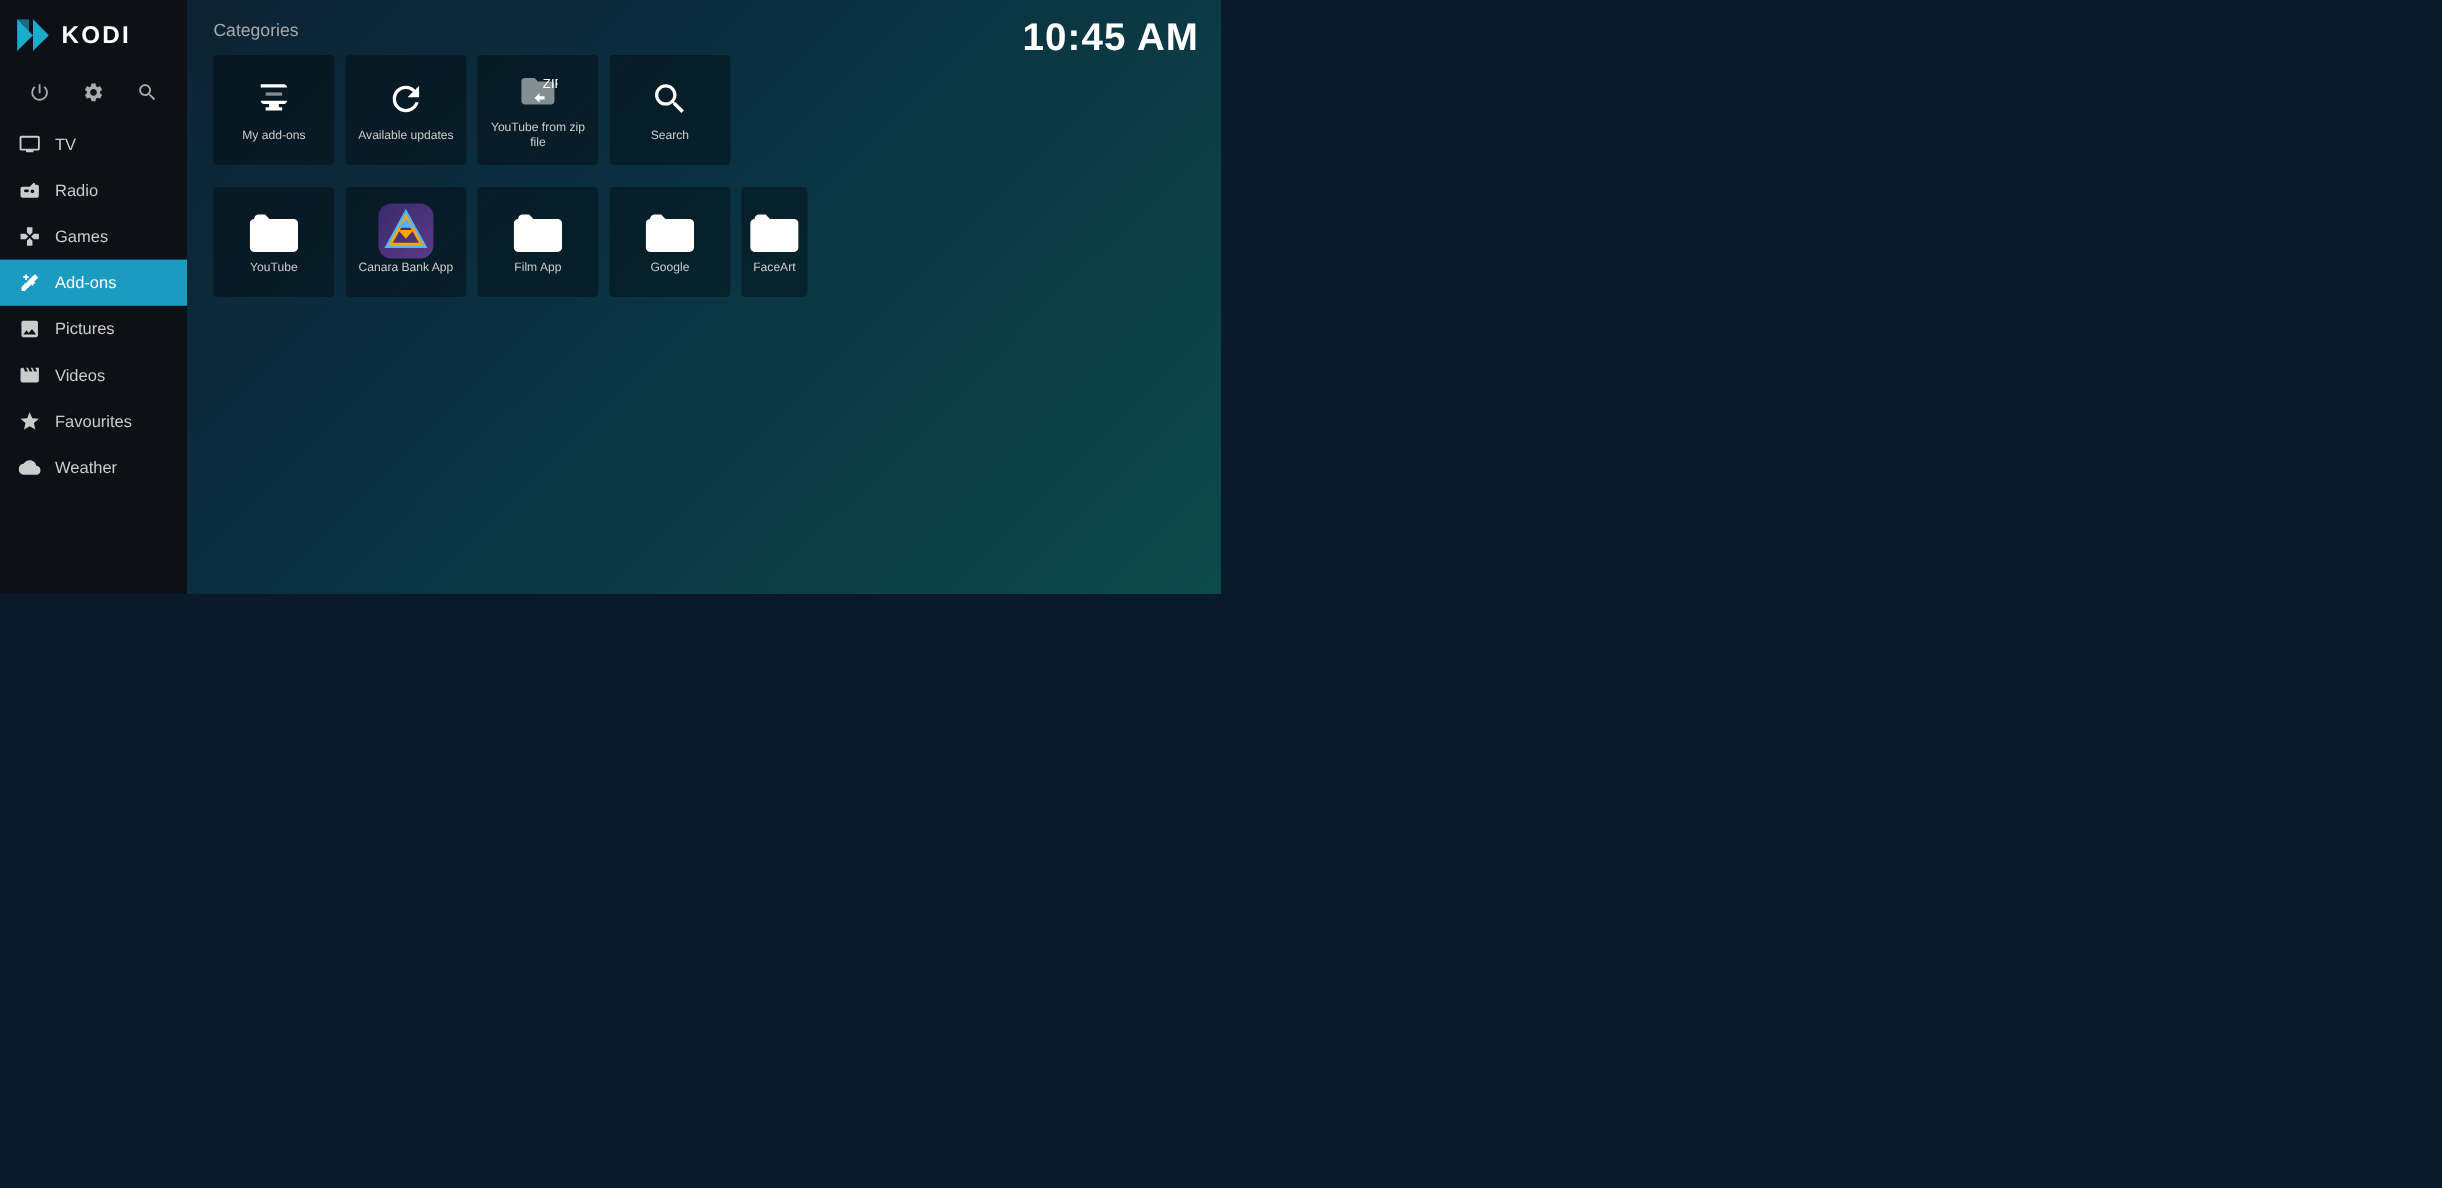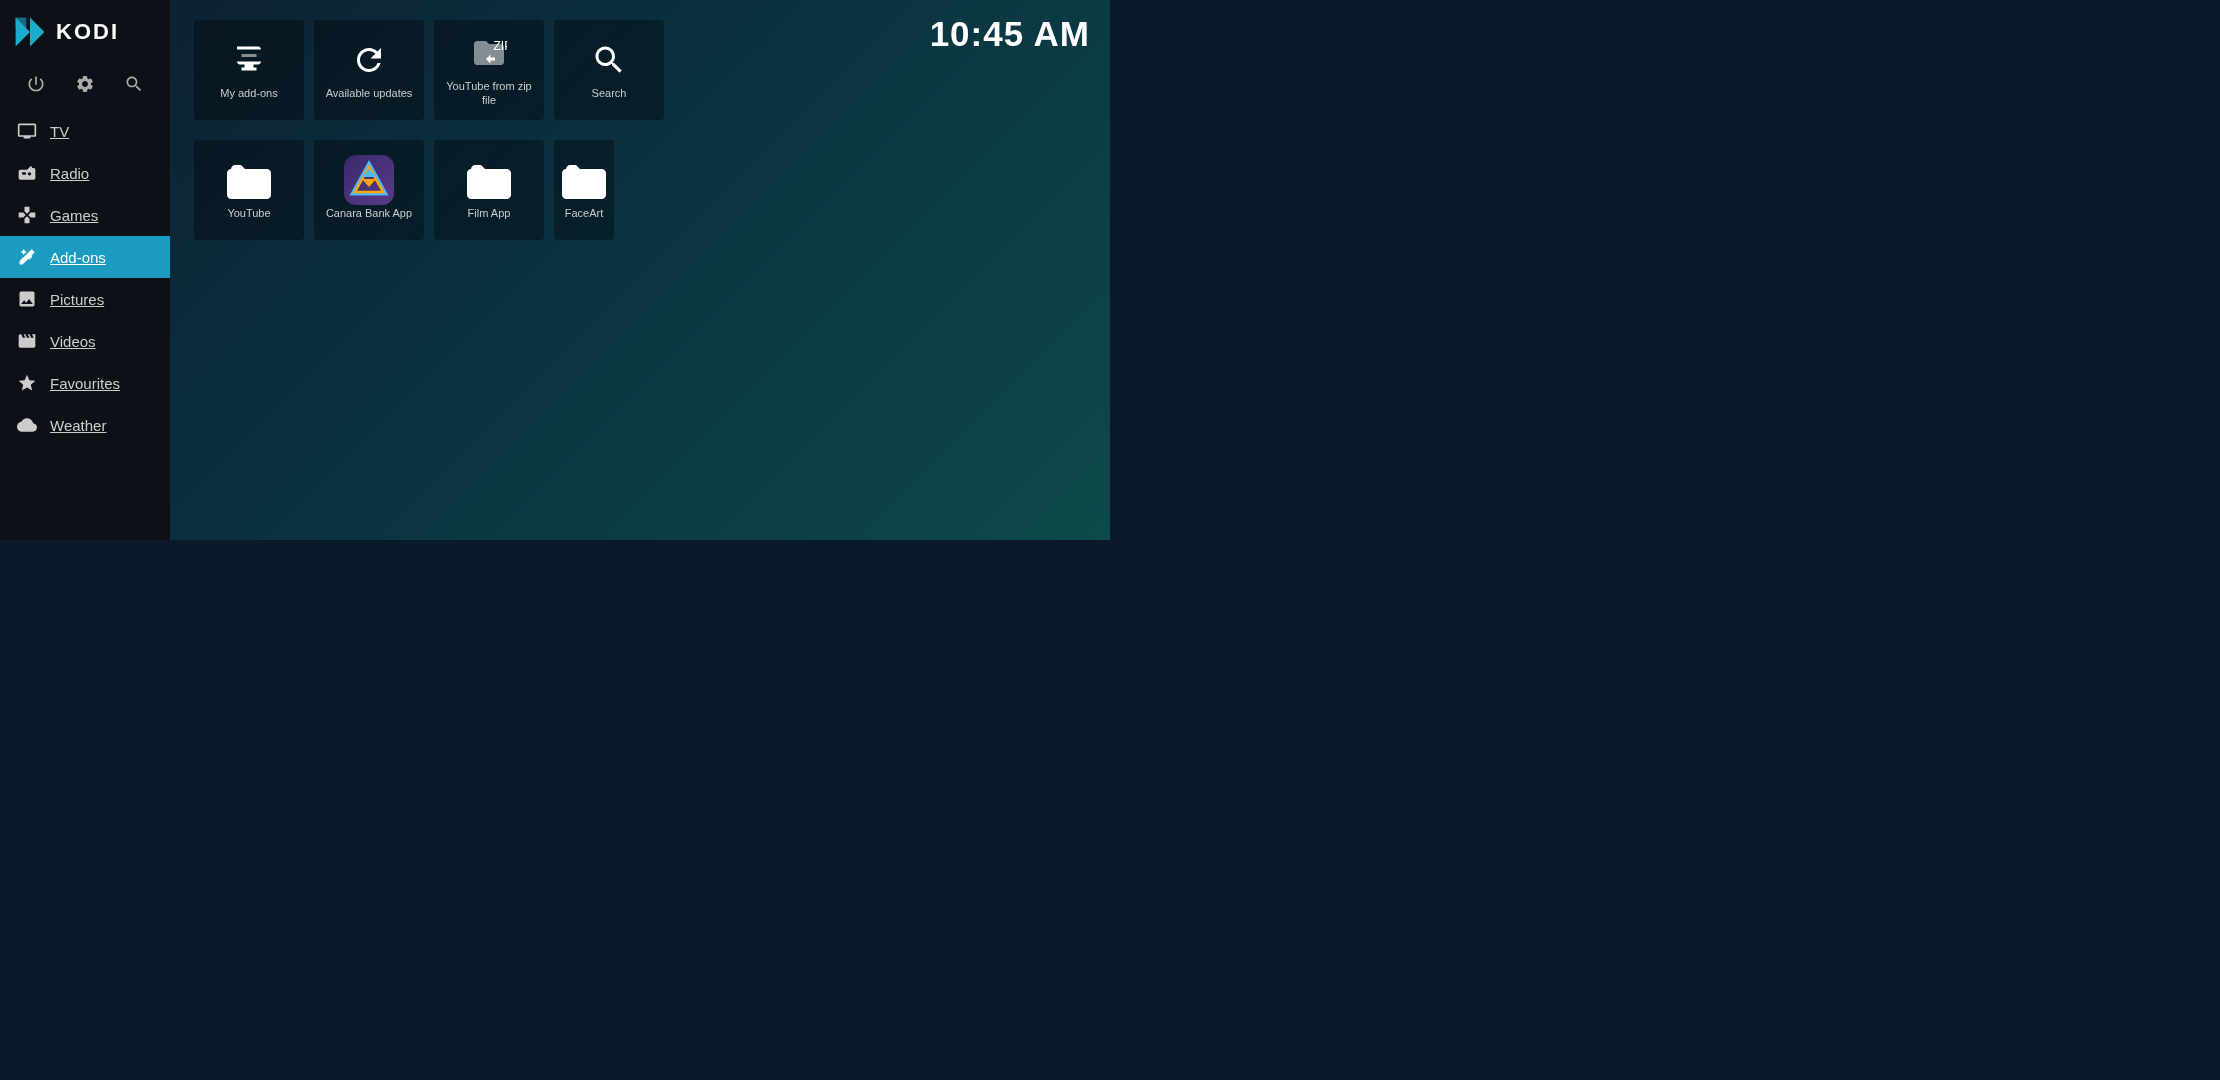--- a/index.html
+++ b/index.html
@@ -86,21 +86,20 @@
       width: 22px;
       height: 22px;
       display: flex;
       align-items: center;
       justify-content: center;
       font-size: 16px;
     }
 
     .nav-label {
       font-size: 15px;
-      text-decoration: underline;
     }
 
     
     .main {
       flex: 1;
       display: flex;
       flex-direction: column;
       padding: 20px 24px;
       position: relative;
       background: linear-gradient(135deg, #0d2233 0%, #0a3040 40%, #0d4a4a 100%);
@@ -286,20 +285,21 @@
       <span class="nav-label">Weather</span>
     </div>
   </nav>
 </aside>
 
 <main class="main">
 
   <div class="time-display">10:45 AM</div>
 
   <div>
+    <div class="section-title">Categories</div>
     <div class="grid-row">
 
       <div class="grid-item">
         <div class="grid-item-icon">
           <svg width="36" height="36" viewBox="0 0 24 24" fill="#fff">
               <path d="M20 3H4v10c0 1.1.9 2 2 2h3v2H7v2h10v-2h-2v-2h3c1.1 0 2-.9 2-2V5c0-1.1-.9-2-2-2zm0 10H4V5h16v8z"></path>
               <rect x="7" y="8" width="10" height="2" fill="#fff" opacity="0.5"></rect>
             </svg>
         </div>
         <div class="grid-item-label">My add-ons</div>
@@ -368,26 +368,34 @@
 
       <div class="grid-item">
         <div class="grid-item-icon">
           <svg width="44" height="38" viewBox="0 0 44 38" fill="#fff">
             <path d="M4 8 C4 6 6 4 8 4 L14 4 L18 8 L40 8 C42 8 44 10 44 12 L44 34 C44 36 42 38 40 38 L4 38 C2 38 0 36 0 34 L0 12 C0 10 2 8 4 8 Z"></path>
           </svg>
         </div>
         <div class="grid-item-label">Film App</div>
       </div>
 
-
-      <div class="grid-item" style="width:60px; min-width:60px; overflow:hidden;">
+      <div class="grid-item">
         <div class="grid-item-icon">
           <svg width="44" height="38" viewBox="0 0 44 38" fill="#fff">
             <path d="M4 8 C4 6 6 4 8 4 L14 4 L18 8 L40 8 C42 8 44 10 44 12 L44 34 C44 36 42 38 40 38 L4 38 C2 38 0 36 0 34 L0 12 C0 10 2 8 4 8 Z"></path>
           </svg>
         </div>
+        <div class="grid-item-label">Google</div>
+      </div>
+
+      <div class="grid-item" style="width:60px; min-width:60px; overflow:hidden;">
+        <div class="grid-item-icon">
+          <svg width="44" height="38" viewBox="0 0 44 38" fill="#fff">
+            <path d="M4 8 C4 6 6 4 8 4 L14 4 L18 8 L40 8 C42 8 44 10 44 12 L44 34 C44 36 42 38 40 38 L4 38 C2 38 0 36 0 34 L0 12 C0 10 2 8 4 8 Z"></path>
+          </svg>
+        </div>
         <div class="grid-item-label">FaceArt</div>
       </div>
 
     </div>
   </div>
 
 </main>
 
 </body></html>

